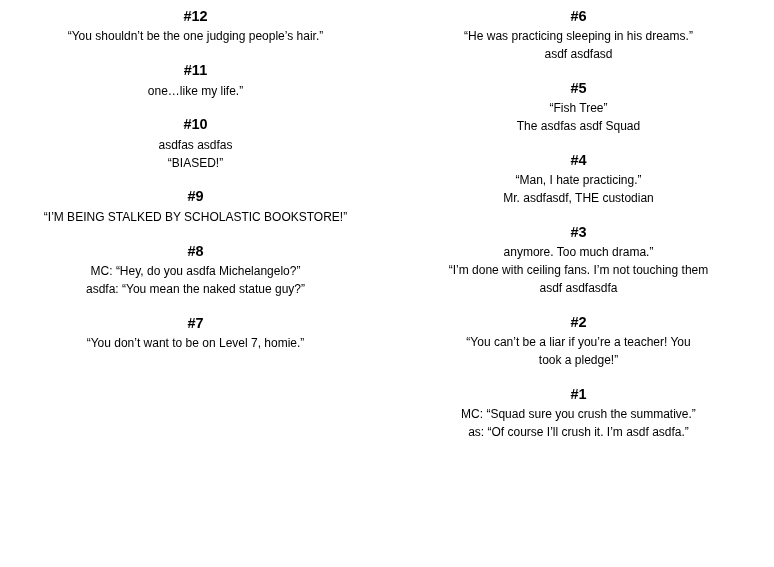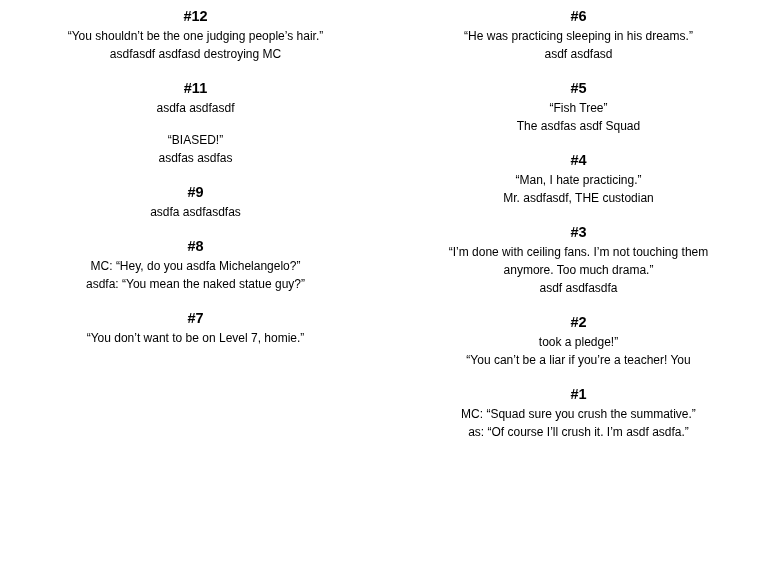--- a/index.html
+++ b/index.html
@@ -58,33 +58,33 @@
 </style>
 </head>
 <body>
 
 <div class="page">
   <div class="columns">
     <div class="col col-left">
         <div class="entry">
           <div class="entry-number">#12</div>
           <div class="entry-line">“You shouldn’t be the one judging people’s hair.”</div>
-          <div class="entry-line">asdfasdf asdfasd destroying MC</div>
         </div>
         <div class="entry">
           <div class="entry-number">#11</div>
-          <div class="entry-line">asdfa asdfasdf</div>
+          <div class="entry-line">one…like my life.”</div>
         </div>
         <div class="entry">
+          <div class="entry-number">#10</div>
+          <div class="entry-line">asdfas asdfas</div>
           <div class="entry-line">“BIASED!”</div>
-          <div class="entry-line">asdfas asdfas</div>
         </div>
         <div class="entry">
           <div class="entry-number">#9</div>
-          <div class="entry-line">asdfa asdfasdfas</div>
+          <div class="entry-line">“I’M BEING STALKED BY SCHOLASTIC BOOKSTORE!”</div>
         </div>
         <div class="entry">
           <div class="entry-number">#8</div>
           <div class="entry-line">MC: “Hey, do you asdfa Michelangelo?”</div>
           <div class="entry-line">asdfa: “You mean the naked statue guy?”</div>
         </div>
         <div class="entry">
           <div class="entry-number">#7</div>
           <div class="entry-line">“You don’t want to be on Level 7, homie.”</div>
         </div>
@@ -100,28 +100,28 @@
           <div class="entry-line">“Fish Tree”</div>
           <div class="entry-line">The asdfas asdf Squad</div>
         </div>
         <div class="entry">
           <div class="entry-number">#4</div>
           <div class="entry-line">“Man, I hate practicing.”</div>
           <div class="entry-line">Mr. asdfasdf, THE custodian</div>
         </div>
         <div class="entry">
           <div class="entry-number">#3</div>
+          <div class="entry-line">anymore. Too much drama.”</div>
           <div class="entry-line">“I’m done with ceiling fans. I’m not touching them</div>
-          <div class="entry-line">anymore. Too much drama.”</div>
           <div class="entry-line">asdf asdfasdfa</div>
         </div>
         <div class="entry">
           <div class="entry-number">#2</div>
+          <div class="entry-line">“You can’t be a liar if you’re a teacher! You</div>
           <div class="entry-line">took a pledge!”</div>
-          <div class="entry-line">“You can’t be a liar if you’re a teacher! You</div>
         </div>
         <div class="entry">
           <div class="entry-number">#1</div>
           <div class="entry-line">MC: “Squad sure you crush the summative.”</div>
           <div class="entry-line">as: “Of course I’ll crush it. I’m asdf asdfa.”</div>
         </div>
       </div>
   </div>
 </div>
 

